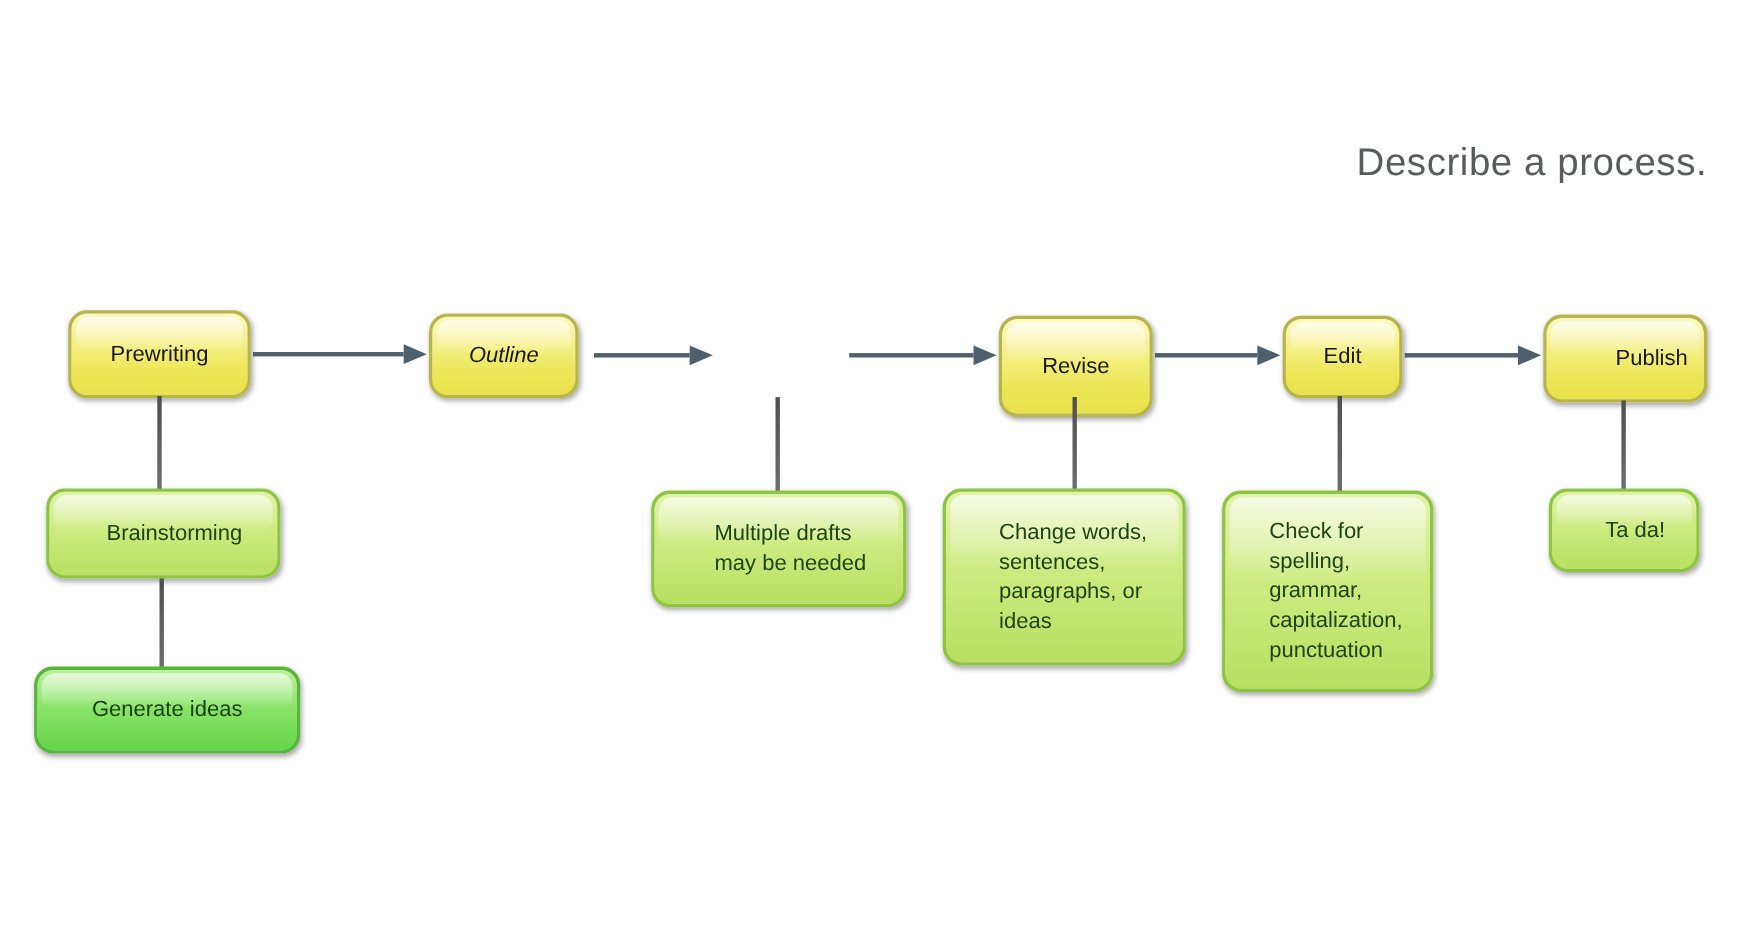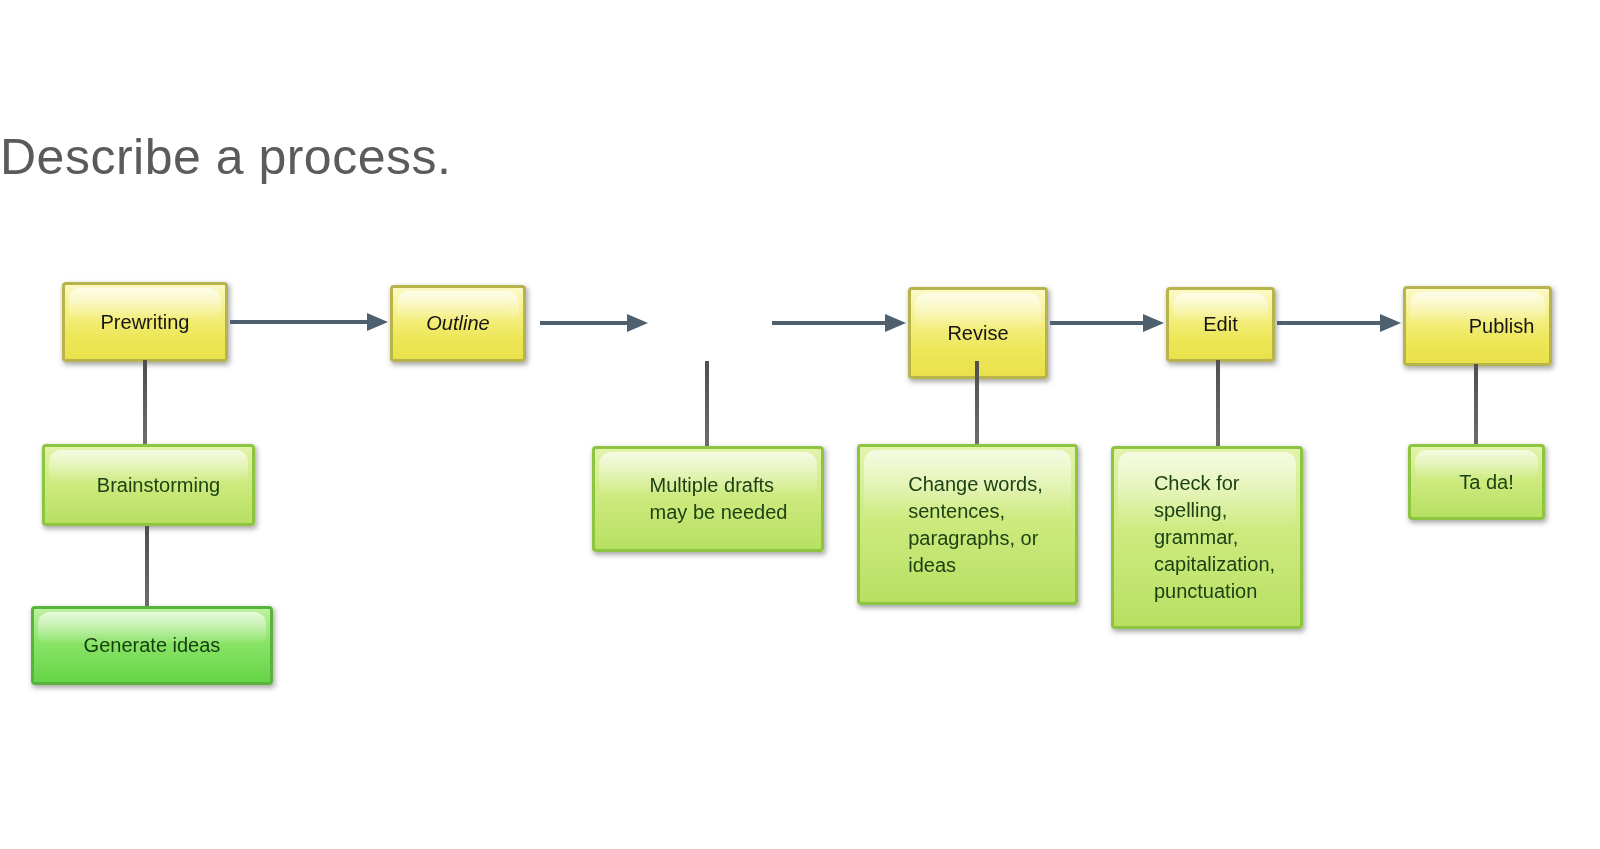--- a/index.html
+++ b/index.html
@@ -13,32 +13,32 @@
     height: 849px;
     background: #ffffff;
     overflow: hidden;
   }
 
   .title {
     position: absolute;
     left: 0;
     top: 128px;
     width: 1552px;
-    text-align: left;
-    font-size: 50px;
+    text-align: right;
+    font-size: 35px;
     font-weight: 400;
     color: #595b5d;
     margin: 0;
     letter-spacing: 0.5px;
   }
 
   
   .node {
     position: absolute;
-    border-radius: 4px;
+    border-radius: 17px;
     display: flex;
     align-items: center;
     justify-content: center;
     font-size: 20px;
     box-shadow: 1.5px 2.5px 5px rgba(90,90,90,0.5);
     box-sizing: border-box;
   }
   .node .gloss {
     position: absolute;
     left: 4px; right: 4px; top: 3px;

